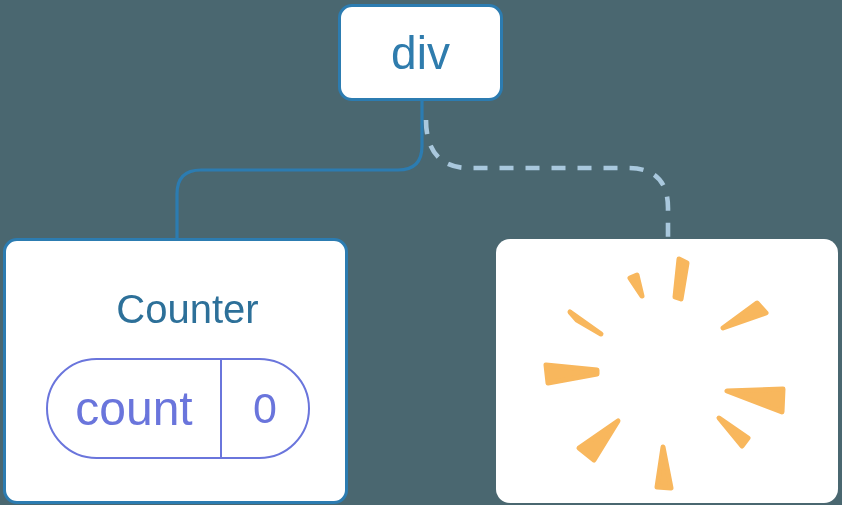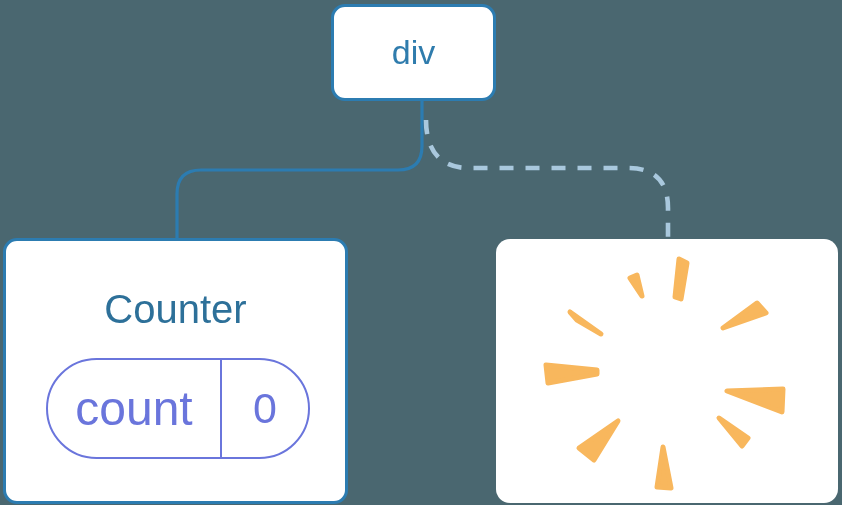--- a/index.html
+++ b/index.html
@@ -8,28 +8,28 @@
     background: var(--canvas-bg, #4A6770);
     font-family:"Liberation Sans", sans-serif;
     overflow:hidden;
   }
   .edges { position:absolute; left:0; top:0; width:842px; height:505px; }
   .node {
     position:absolute; background:#fff; box-sizing:border-box;
     border:3px solid var(--node-border, #2C7CB1); border-radius:14px;
   }
   .node-root {
-    left:331px; top:4px; width:165px; height:97px;
+    left:338px; top:4px; width:165px; height:97px;
     display:flex; align-items:center; justify-content:center;
-    font-size:34px; font-weight:500; color:var(--node-label, #2F7CAD);
+    font-size:46px; font-weight:500; color:var(--node-label, #2F7CAD);
   }
   .node-counter { left:3px; top:238px; width:345px; height:266px; }
   .counter-title {
     position:absolute; top:46px; left:0; width:100%; text-align:center;
-    font-size:40px; font-weight:500; color:var(--counter-title, #2D7099);
+    font-size:40px; font-weight:500; color:var(--counter-title, #2D7099);padding-left:12px;
   }
   .state-pill {
     position:absolute; left:40px; top:117px; width:264px; height:101px;
     border:2.5px solid var(--state-accent, #6A75DC); border-radius:60px;
     box-sizing:border-box; display:flex; color:var(--state-accent, #6A75DC);
     background:#fff;
   }
   .state-key {
     width:172px; border-right:2.5px solid var(--state-accent, #6A75DC);
     display:flex; align-items:center; justify-content:center; font-size:48px;

